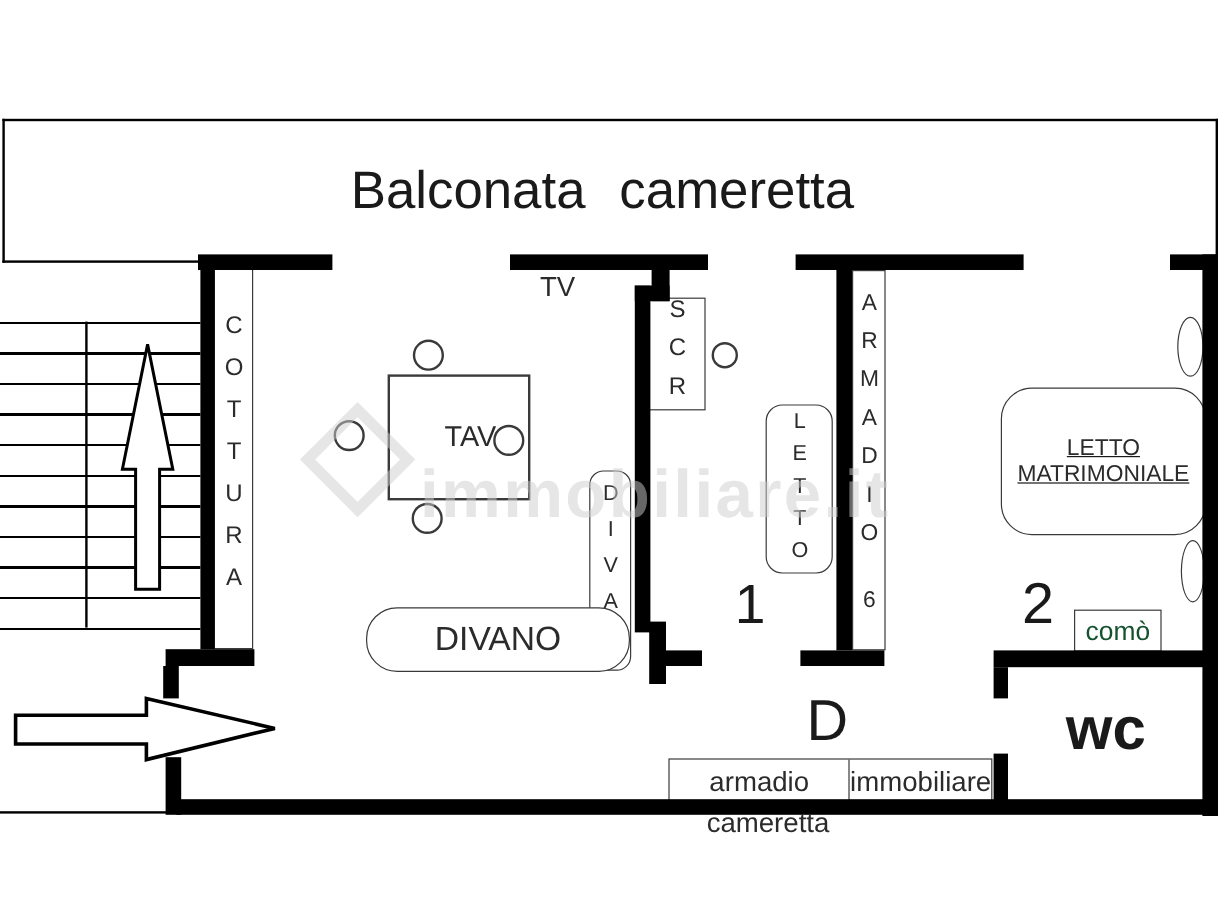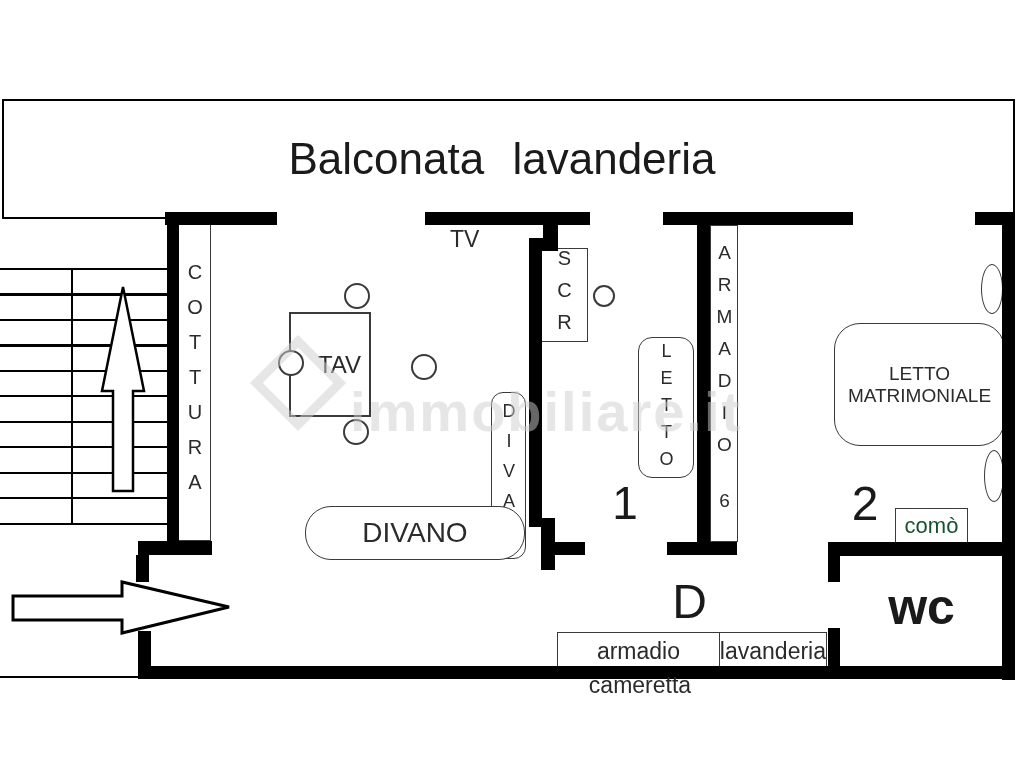--- a/index.html
+++ b/index.html
@@ -29,21 +29,21 @@
 <body>
 
 <div id="plan">
 
   <div class="tline" style="left:2px;top:99px;width:1013px;height:2px;"></div>
   <div class="tline" style="left:2px;top:99px;width:2px;height:120px;"></div>
   <div class="tline" style="left:1013px;top:99px;width:2px;height:115px;"></div>
   <div class="tline" style="left:2px;top:217px;width:165px;height:2px;"></div>
   <div class="tline" style="left:0px;top:676px;width:140px;height:2px;"></div>
 
-  <div class="lbl" style="left:152px;top:134px;width:700px;text-align:center;font-size:44px;word-spacing:16px;">Balconata lavanderia</div>
+  <div class="lbl" style="left:152px;top:134px;width:700px;text-align:center;font-size:44px;word-spacing:16px;">Balconata cameretta</div>
 
   <div class="stairs"></div>
   <div class="tline" style="left:71px;top:268px;width:2px;height:255px;"></div>
 
   <div class="wall" style="left:165px;top:212px;width:112px;height:13px;"></div>
   <div class="wall" style="left:425px;top:212px;width:165px;height:13px;"></div>
   <div class="wall" style="left:663px;top:212px;width:190px;height:13px;"></div>
   <div class="wall" style="left:975px;top:212px;width:40px;height:13px;"></div>
   <div class="wall" style="left:1002px;top:212px;width:13px;height:468px;"></div>
   <div class="wall" style="left:167px;top:217px;width:12px;height:324px;"></div>
@@ -59,21 +59,21 @@
   <div class="wall" style="left:697px;top:225px;width:13px;height:317px;"></div>
   <div class="wall" style="left:667px;top:542px;width:70px;height:13px;"></div>
   <div class="wall" style="left:828px;top:542px;width:187px;height:14px;"></div>
   <div class="wall" style="left:828px;top:556px;width:12px;height:26px;"></div>
   <div class="wall" style="left:828px;top:628px;width:12px;height:40px;"></div>
 
   <div class="furn-thin" style="left:178px;top:224px;width:33px;height:317px;">
     <span class="vtext" style="top:50%;transform:translate(-50%,-50%);font-size:20px;letter-spacing:13px;">COTTURA</span>
   </div>
 
-  <div class="furn" style="left:289px;top:312px;width:82px;height:105px;padding-left:19px;">
+  <div class="furn" style="left:323px;top:312px;width:119px;height:105px;padding-left:19px;">
     <div class="center" style="width:100%;height:100%;font-size:24px;color:#2b2b2b;">TAV</div>
   </div>
   <div class="furn circle" style="left:344px;top:283px;width:26px;height:26px;"></div>
   <div class="furn circle" style="left:278px;top:350px;width:26px;height:26px;"></div>
   <div class="furn circle" style="left:411px;top:354px;width:26px;height:26px;"></div>
   <div class="furn circle" style="left:343px;top:419px;width:26px;height:26px;"></div>
 
   <div class="lbl" style="left:450px;top:226px;font-size:23px;color:#2b2b2b;">TV</div>
 
   <div class="furn-thin" style="left:540px;top:248px;width:48px;height:94px;">
@@ -92,34 +92,34 @@
   <div class="furn-thin" style="left:638px;top:337px;width:56px;height:141px;border-radius:14px;">
     <span class="vtext" style="top:50%;transform:translate(-50%,-50%);font-size:18px;letter-spacing:7px;">LETTO</span>
   </div>
   <div class="lbl" style="left:600px;top:476px;width:50px;text-align:center;font-size:46px;">1</div>
 
   <div class="furn-thin" style="left:710px;top:225px;width:28px;height:317px;">
     <span class="vtext" style="top:16px;transform:translateX(-50%);font-size:19px;letter-spacing:11px;">ARMADIO</span>
     <span class="vtext" style="bottom:30px;transform:translateX(-50%);font-size:19px;">6</span>
   </div>
 
-  <div class="furn-thin" style="left:834px;top:323px;width:171px;height:123px;border-radius:26px;">
+  <div class="furn-thin" style="left:834px;top:323px;width:171px;height:123px;border-radius:26px;text-decoration:underline;">
     <div class="center" style="width:100%;height:100%;font-size:19px;color:#2b2b2b;text-align:center;white-space:normal;padding:0 8px;box-sizing:border-box;">LETTO MATRIMONIALE</div>
   </div>
   <div class="furn-thin" style="left:981px;top:264px;width:22px;height:50px;border-radius:50%;"></div>
   <div class="furn-thin" style="left:984px;top:450px;width:20px;height:52px;border-radius:50%;"></div>
   <div class="lbl" style="left:840px;top:476px;width:50px;text-align:center;font-size:48px;">2</div>
   <div class="furn-thin" style="left:895px;top:508px;width:73px;height:35px;">
     <div class="center" style="width:100%;height:100%;font-size:22px;color:#14532d;">comò</div>
   </div>
 
   <div class="lbl" style="left:662px;top:574px;width:55px;text-align:center;font-size:48px;">D</div>
   <div class="furn-thin" style="left:557px;top:632px;width:270px;height:38px;display:flex;">
     <div class="center cab-label" style="width:165px;height:100%;border-right:1.5px solid #3a3a3a;box-sizing:border-box;">armadio</div>
-    <div class="center cab-label" style="flex:1;height:100%;">lavanderia</div>
+    <div class="center cab-label" style="flex:1;height:100%;">immobiliare</div>
   </div>
   <div class="lbl" style="left:575px;top:672px;width:130px;text-align:center;font-size:23px;color:#2b2b2b;z-index:45;">cameretta</div>
 
   <div class="lbl" style="left:884px;top:578px;width:75px;text-align:center;font-size:50px;font-weight:700;">wc</div>
 
   <svg class="arrows" width="1024" height="768" viewBox="0 0 1024 768">
     <polygon points="123,287 144,391 133,391 133,491 113,491 113,391 102,391" fill="#fff" stroke="#000" stroke-width="2.5"></polygon>
     <polygon points="13,596 122,596 122,582 229,607 122,633 122,620 13,620" fill="#fff" stroke="#000" stroke-width="3"></polygon>
   </svg>
 

